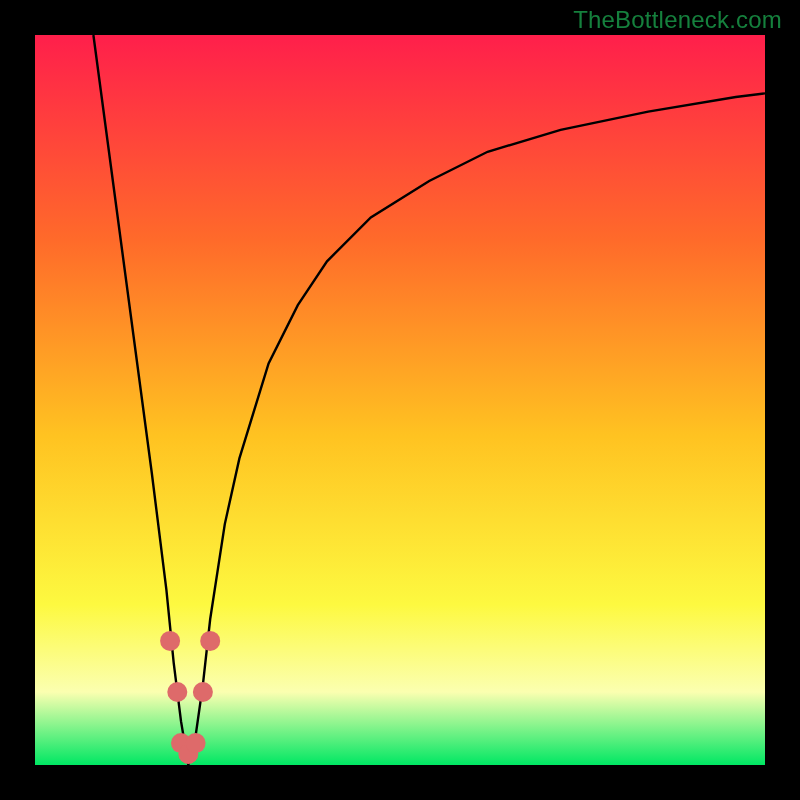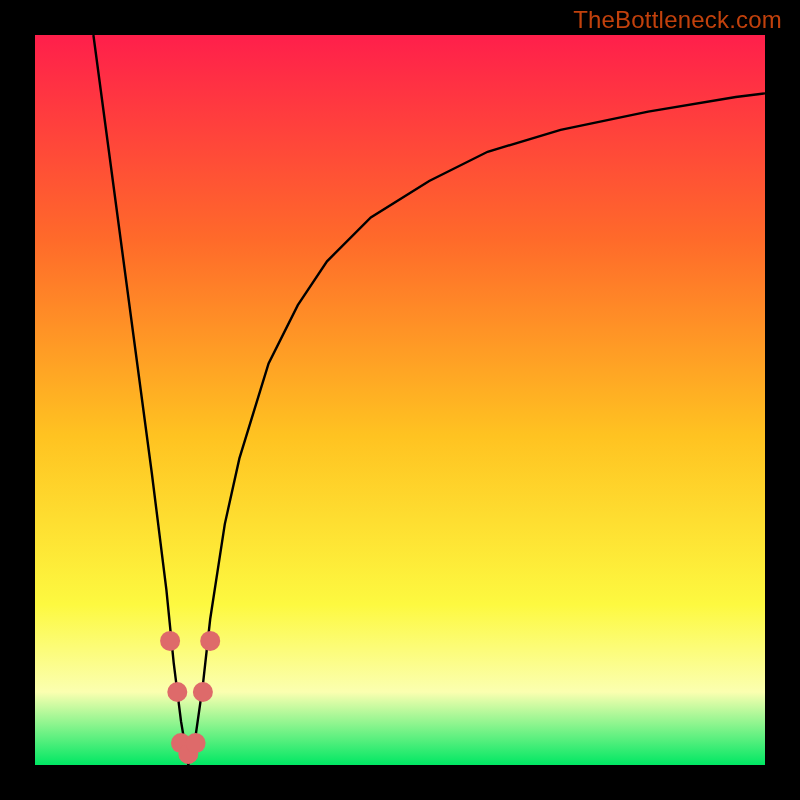--- a/index.html
+++ b/index.html
@@ -23,21 +23,21 @@
     position: absolute;
     left: 35px;
     top: 35px;
     width: 730px;
     height: 730px;
   }
   .watermark {
     position: absolute;
     top: 6px;
     right: 18px;
-    color: #c2410c;
+    color: #15803d;
     font-size: 24px;
     font-weight: 500;
     letter-spacing: 0.2px;
   }
   svg {
     display: block;
   }
 </style>
 </head>
 <body>

